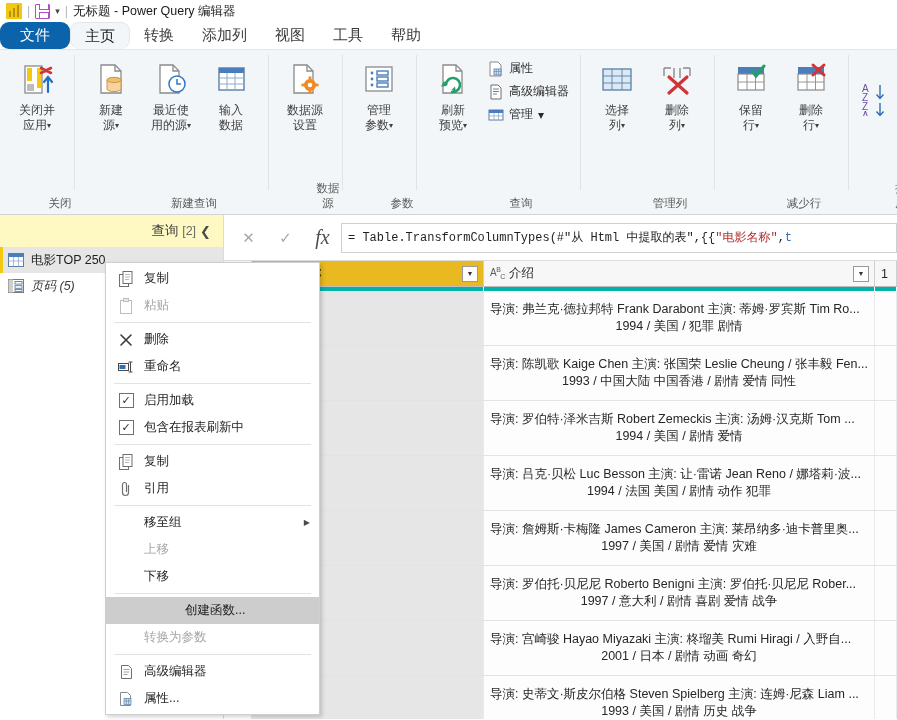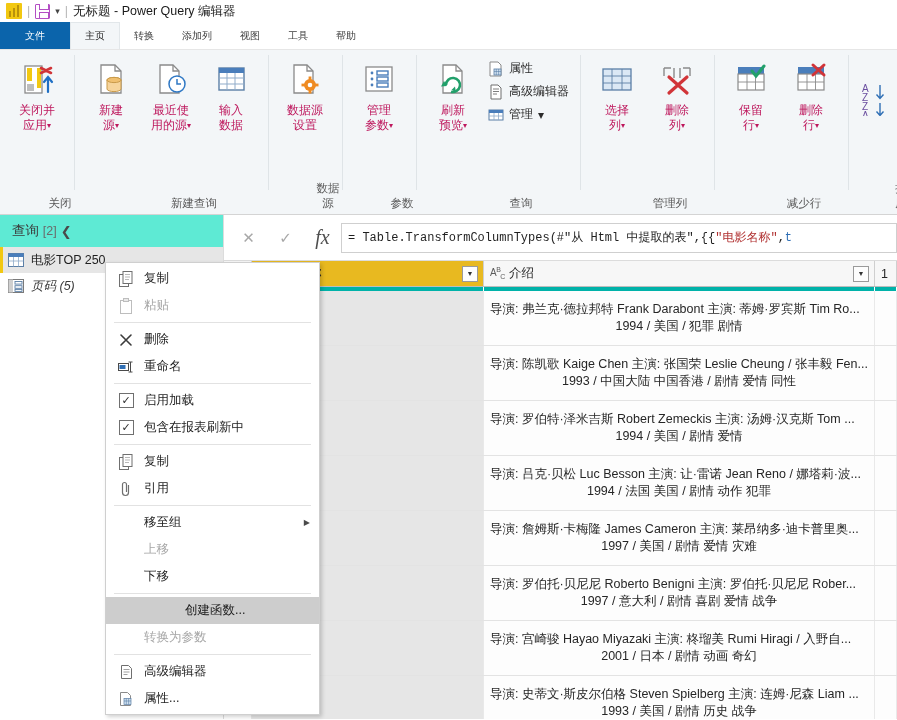--- a/index.html
+++ b/index.html
@@ -55,22 +55,23 @@
   .ribbon-tabs {
     height: 28px;
     display:flex; align-items:stretch;
     background:#ffffff;
     border-bottom:1px solid #e6e6e6;
     position:relative;
   }
   .rtab {
     padding: 0 14px;
     display:flex; align-items:center; justify-content:center;
-    font-size:10px; color:#3c3c3c; cursor:default;
+    font-size:15px; color:#3c3c3c; cursor:default;
     white-space:nowrap;
+    border-radius:9px;
   }
   .rtab.file {
     background:#0b64ab; color:#ffffff; font-weight:normal;
     min-width:70px;
   }
   .rtab.active {
     background:#f3f6f8;
     color:#1c1c1c;
     border-left:1px solid #e2e7ea;
     border-right:1px solid #e2e7ea;
@@ -102,21 +103,21 @@
     padding-top:2px; padding-bottom:1px;margin-left:46px;
   }
   .bigbtn {
     width:60px;
     display:flex; flex-direction:column; align-items:center;
     padding: 5px 1px 2px 1px;
     cursor:default;
   }
   .bigbtn .ic { height:42px; display:flex; align-items:center; justify-content:center; }
   .bigbtn .lb {
-    font-size:12px; line-height:15px; text-align:center; color:#be185d;
+    font-size:12px; line-height:15px; text-align:center; color:#404040;
     margin-top:2px;
   }
   .bigbtn .lb .car { font-size:8px; vertical-align:middle; }
   .smallcol { display:flex; flex-direction:column; padding-top:4px; gap:2px; }
   .smallbtn {
     display:flex; align-items:center; gap:5px;
     padding:2px 4px; font-size:12px; color:#2b2b2b; cursor:default;
     white-space:nowrap;
   }
   .smallbtn .sic { width:17px; height:17px; display:flex; align-items:center; justify-content:center; }
@@ -126,23 +127,23 @@
 
   .qpane {
     width: 224px; flex:none;
     background:#ffffff;
     border-right:1px solid #dcdcdc;
     display:flex; flex-direction:column;
   }
   .qpane-head {
     height:32px; display:flex; align-items:center;
     padding:0 8px 0 12px;
-    justify-content:flex-start;
+    justify-content:flex-end;
     font-size:13.5px; color:#3b3b3b;
-    background:#5eead4;
+    background:#fef9c3;
   }
   .qpane-head .cnt { color:#6a6a6a; font-size:12.5px;}
   .collapse { color:#4a4a4a; font-size:13px; cursor:pointer; padding:0 4px;}
   .qitem {
     height:26px; display:flex; align-items:center; gap:7px;
     padding-left:8px; font-size:12.5px; color:#1f1f1f;
     position:relative; cursor:default;
   }
   .qitem.selected { background:#e6e6e6; }
   .qitem.selected::before {

